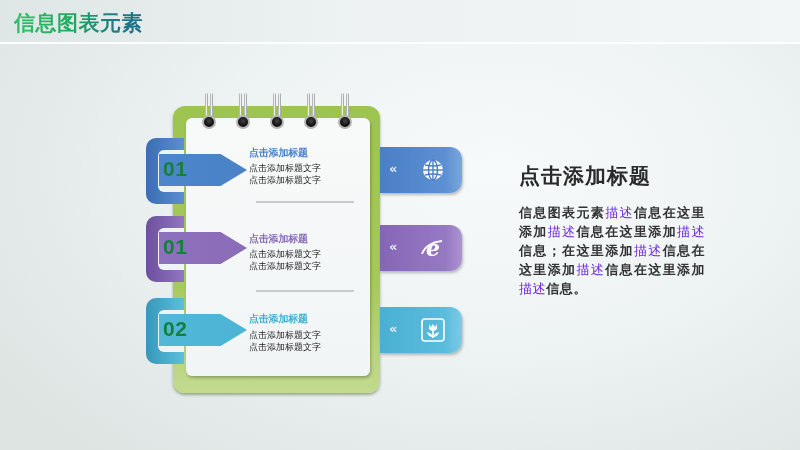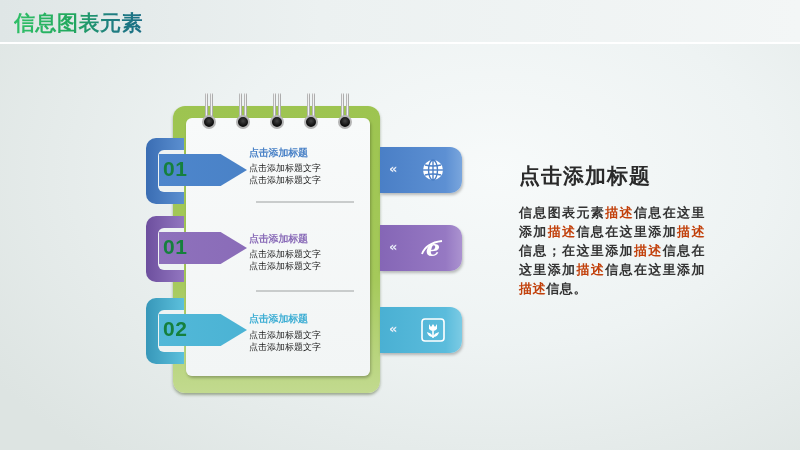--- a/index.html
+++ b/index.html
@@ -52,21 +52,21 @@
   .item-line { position: absolute; left: 249px; font-size: 9px; color: #222; line-height: 11px; }
   
   .right-btn { position: absolute; left: 380px; width: 82px; height: 46px; border-radius: 0 12px 12px 0;
     box-shadow: 1px 2px 3px rgba(0,0,0,0.25); }
   .chev { position: absolute; left: 9px; top: 14px; color: #e9eef8; font-size: 13px; font-weight: bold; }
   .btn-icon { position: absolute; left: 40px; top: 10px; width: 26px; height: 26px; }
   
   .side-title { position: absolute; left: 519px; top: 162px; font-size: 21px; font-weight: bold; color: #2a2a2a; letter-spacing: 1px; }
   .side-para { position: absolute; left: 519px; top: 203px; width: 186px; font-size: 13px; line-height: 19px;
     color: #333; font-weight: bold; text-align: justify; letter-spacing: 0.6px; }
-  .side-para .light { font-weight: bold; color: #c2410c; margin-top: 48px; }
+  .side-para .light { font-weight: normal; color: #6d28d9; margin-top: 48px; }
 </style>
 </head>
 <body>
 
 <div class="header">
   <div class="page-title">信息图表元素</div>
 </div>
 
 <div class="notebook-frame"></div>
 <div class="notebook-paper"></div>

